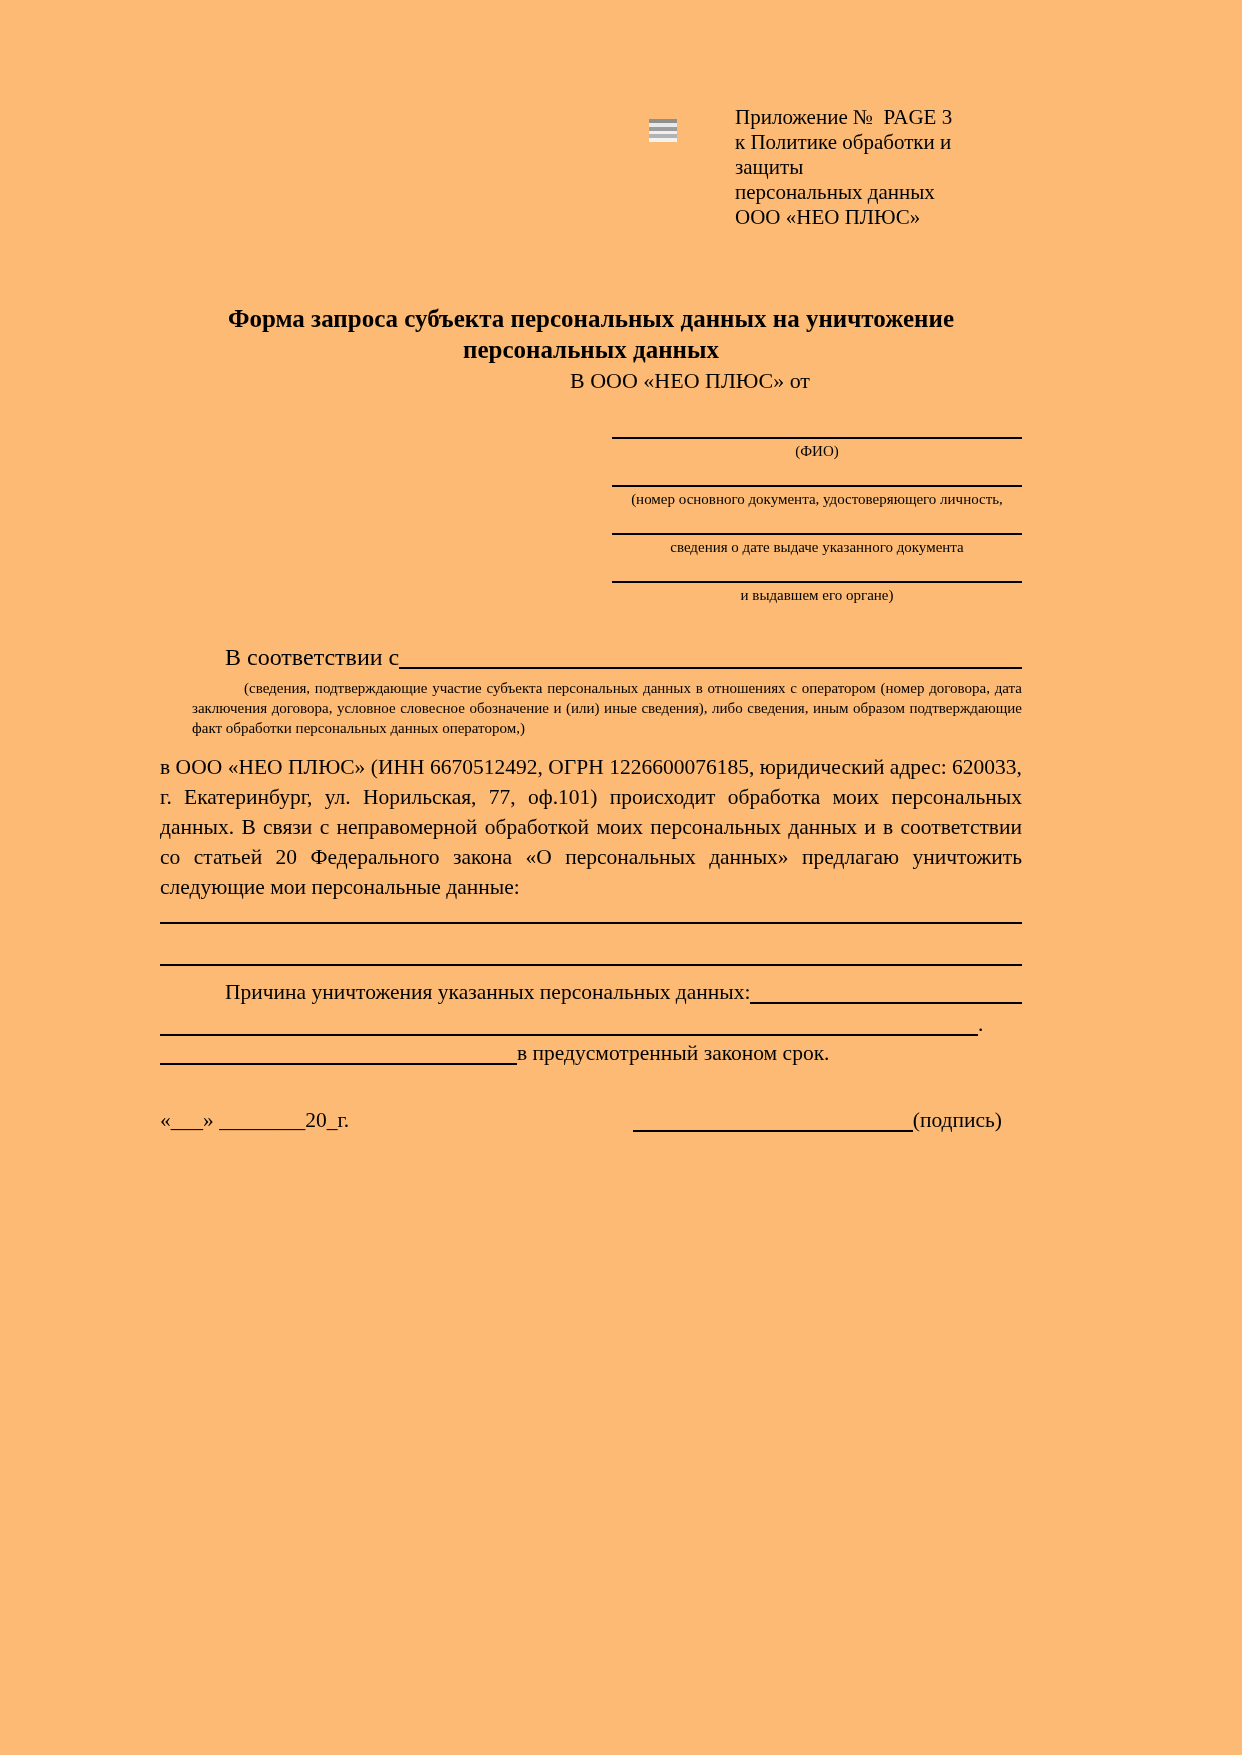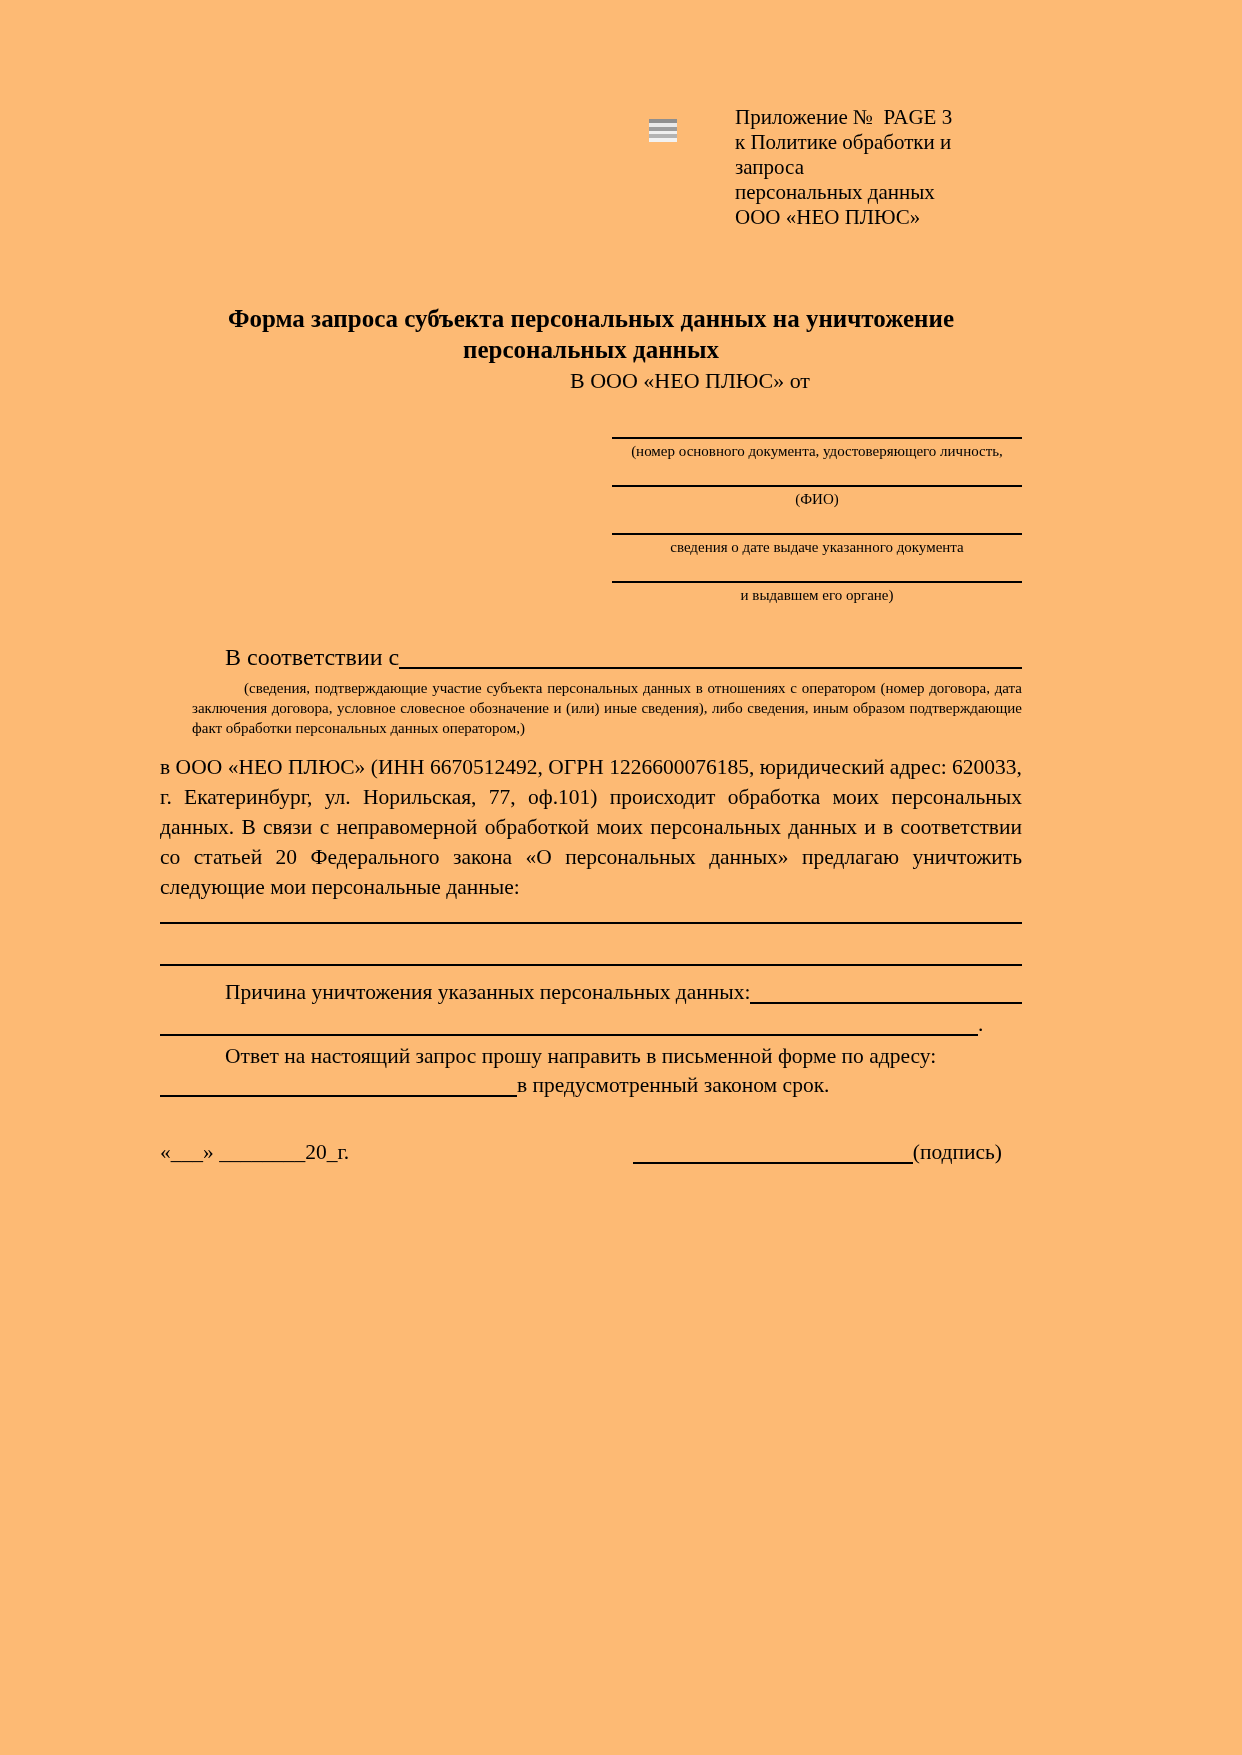--- a/index.html
+++ b/index.html
@@ -61,40 +61,40 @@
 <body>
 
 <div class="page">
 
   <div class="artifact"></div>
 
   <div class="content">
 
     <div class="header-block">
       <div>Приложение №  PAGE 3</div>
-      <div>к Политике обработки и запроса</div>
+      <div>к Политике обработки и защиты</div>
       <div>персональных данных</div>
       <div>ООО «НЕО ПЛЮС»</div>
     </div>
 
     <div class="title">
       <div>Форма запроса субъекта персональных данных на уничтожение</div>
       <div>персональных данных</div>
     </div>
 
     <div class="addressee">В ООО «НЕО ПЛЮС» от</div>
 
     <div class="fields">
       <div class="bfield">
         <div class="rule"></div>
-        <div class="cap">(номер основного документа, удостоверяющего личность,</div>
+        <div class="cap">(ФИО)</div>
       </div>
       <div class="bfield">
         <div class="rule"></div>
-        <div class="cap">(ФИО)</div>
+        <div class="cap">(номер основного документа, удостоверяющего личность,</div>
       </div>
       <div class="bfield">
         <div class="rule"></div>
         <div class="cap">сведения о дате выдаче указанного документа</div>
       </div>
       <div class="bfield">
         <div class="rule"></div>
         <div class="cap">и выдавшем его органе)</div>
       </div>
     </div>
@@ -114,21 +114,20 @@
     <div class="row reason">
       <span class="lead">Причина уничтожения указанных персональных данных: </span>
       <span class="fill"></span>
     </div>
 
     <div class="row dotrow">
       <span class="ul"></span>
       <span>.</span>
     </div>
 
-    <div class="response1">Ответ на настоящий запрос прошу направить в письменной форме по адресу:</div>
 
     <div class="response2">
       <span class="ul"></span>
       <span>в предусмотренный законом срок.</span>
     </div>
 
     <div class="sigrow">
       <span class="date">«___» ________20_г.</span>
       <span class="sig-right">
         <span class="ul"></span>

